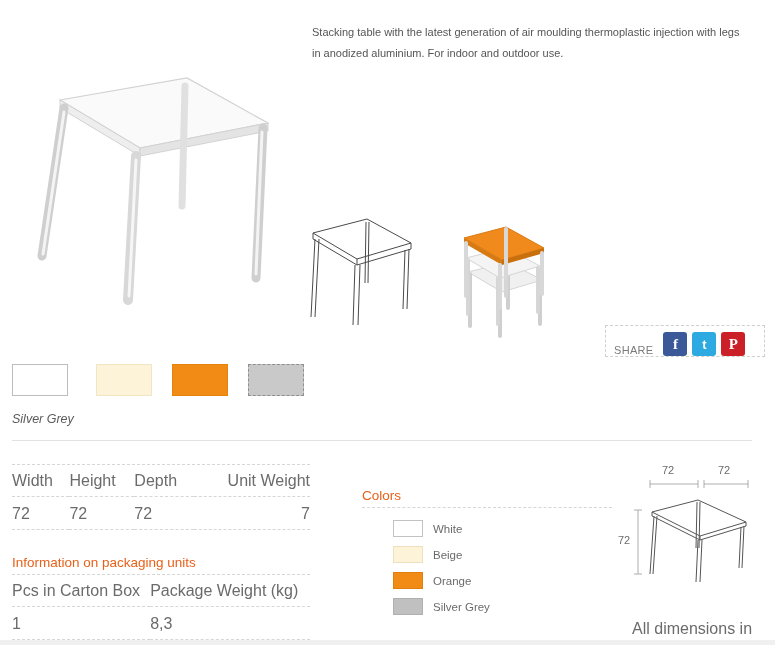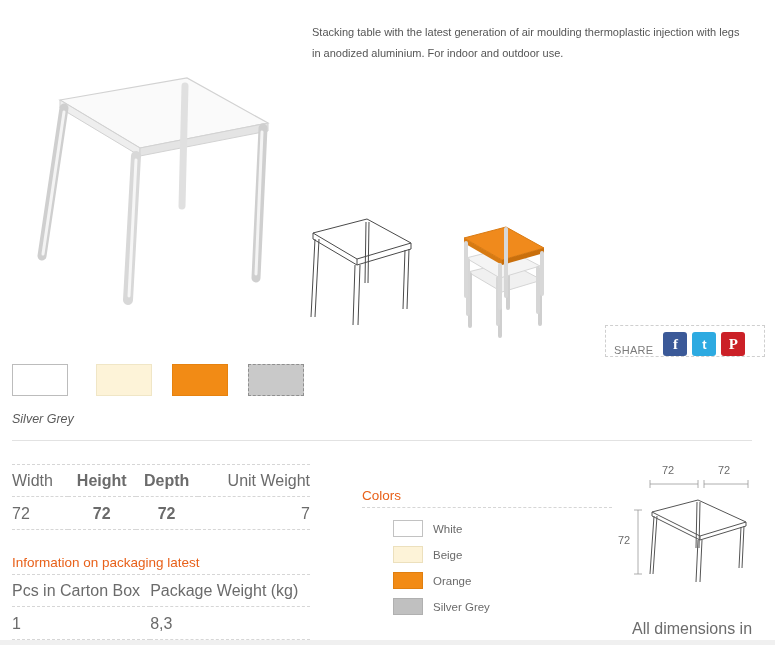--- a/index.html
+++ b/index.html
@@ -162,21 +162,21 @@
     padding: 7px 0 6px 0;
     border-bottom: 1px dashed #d6d6d6;
     color: #6b6b6b;
   }
   table.data td {
     padding: 8px 0 6px 0;
     border-bottom: 1px dashed #d6d6d6;
     color: #6b6b6b;
   }
   table.data th.r, table.data td.r { text-align: right; }
-  table.data th.c, table.data td.c { text-align: center; font-weight: bold; }
+  table.data th.c, table.data td.c { text-align: left; }
 
   
   .colors-block {
     position: absolute;
     left: 362px;
     top: 488px;
     width: 250px;
   }
   .colors-list { margin-top: 8px; }
   .color-row {
@@ -311,21 +311,21 @@
         <td>72</td>
         <td class="c">72</td>
         <td class="c">72</td>
         <td class="r">7</td>
       </tr>
     </tbody>
       </table>
   </div>
 
   <div class="pack-block">
-    <div class="sect-title">Information on packaging latest</div>
+    <div class="sect-title">Information on packaging units</div>
     <div class="dashed-line"></div>
     <table class="data">
       <tbody>
           <tr>
         <th>Pcs in Carton Box</th>
         <th>Package Weight (kg)</th>
       </tr>
       <tr>
         <td>1</td>
         <td>8,3</td>

